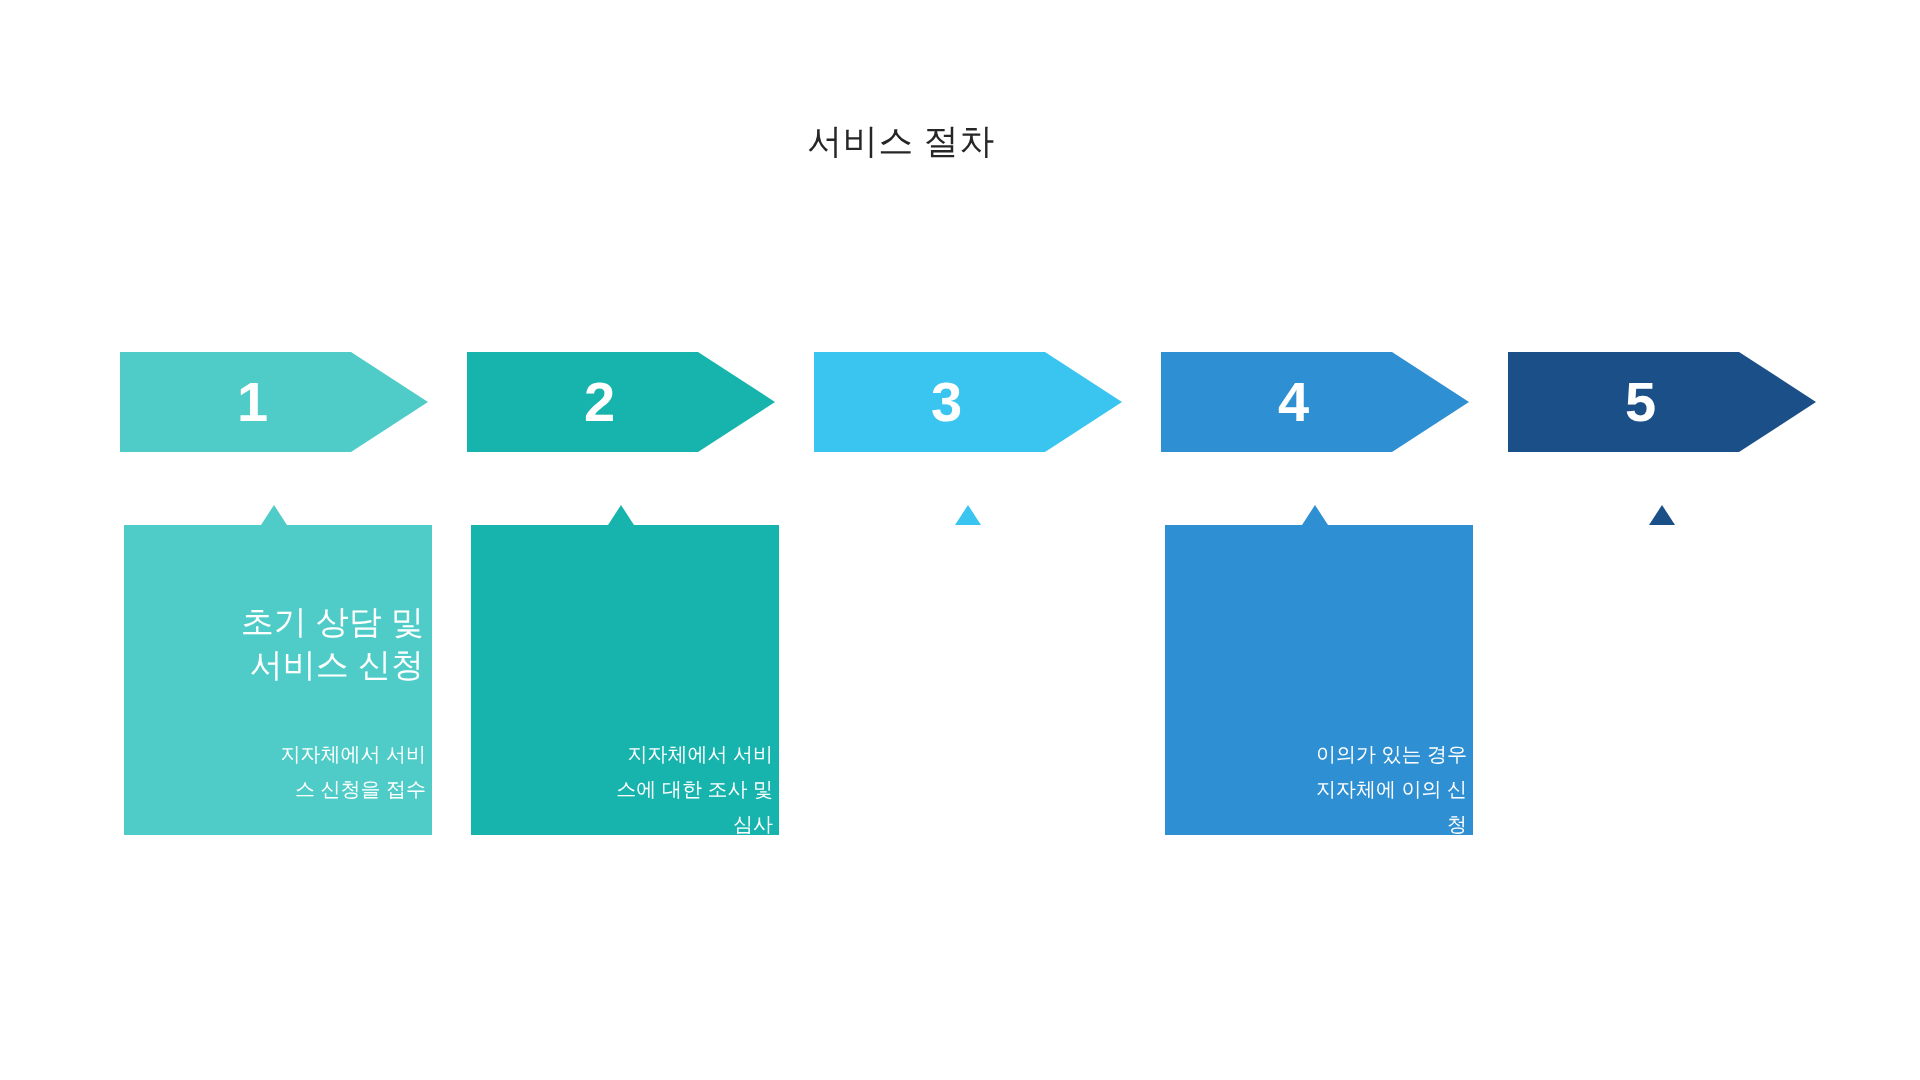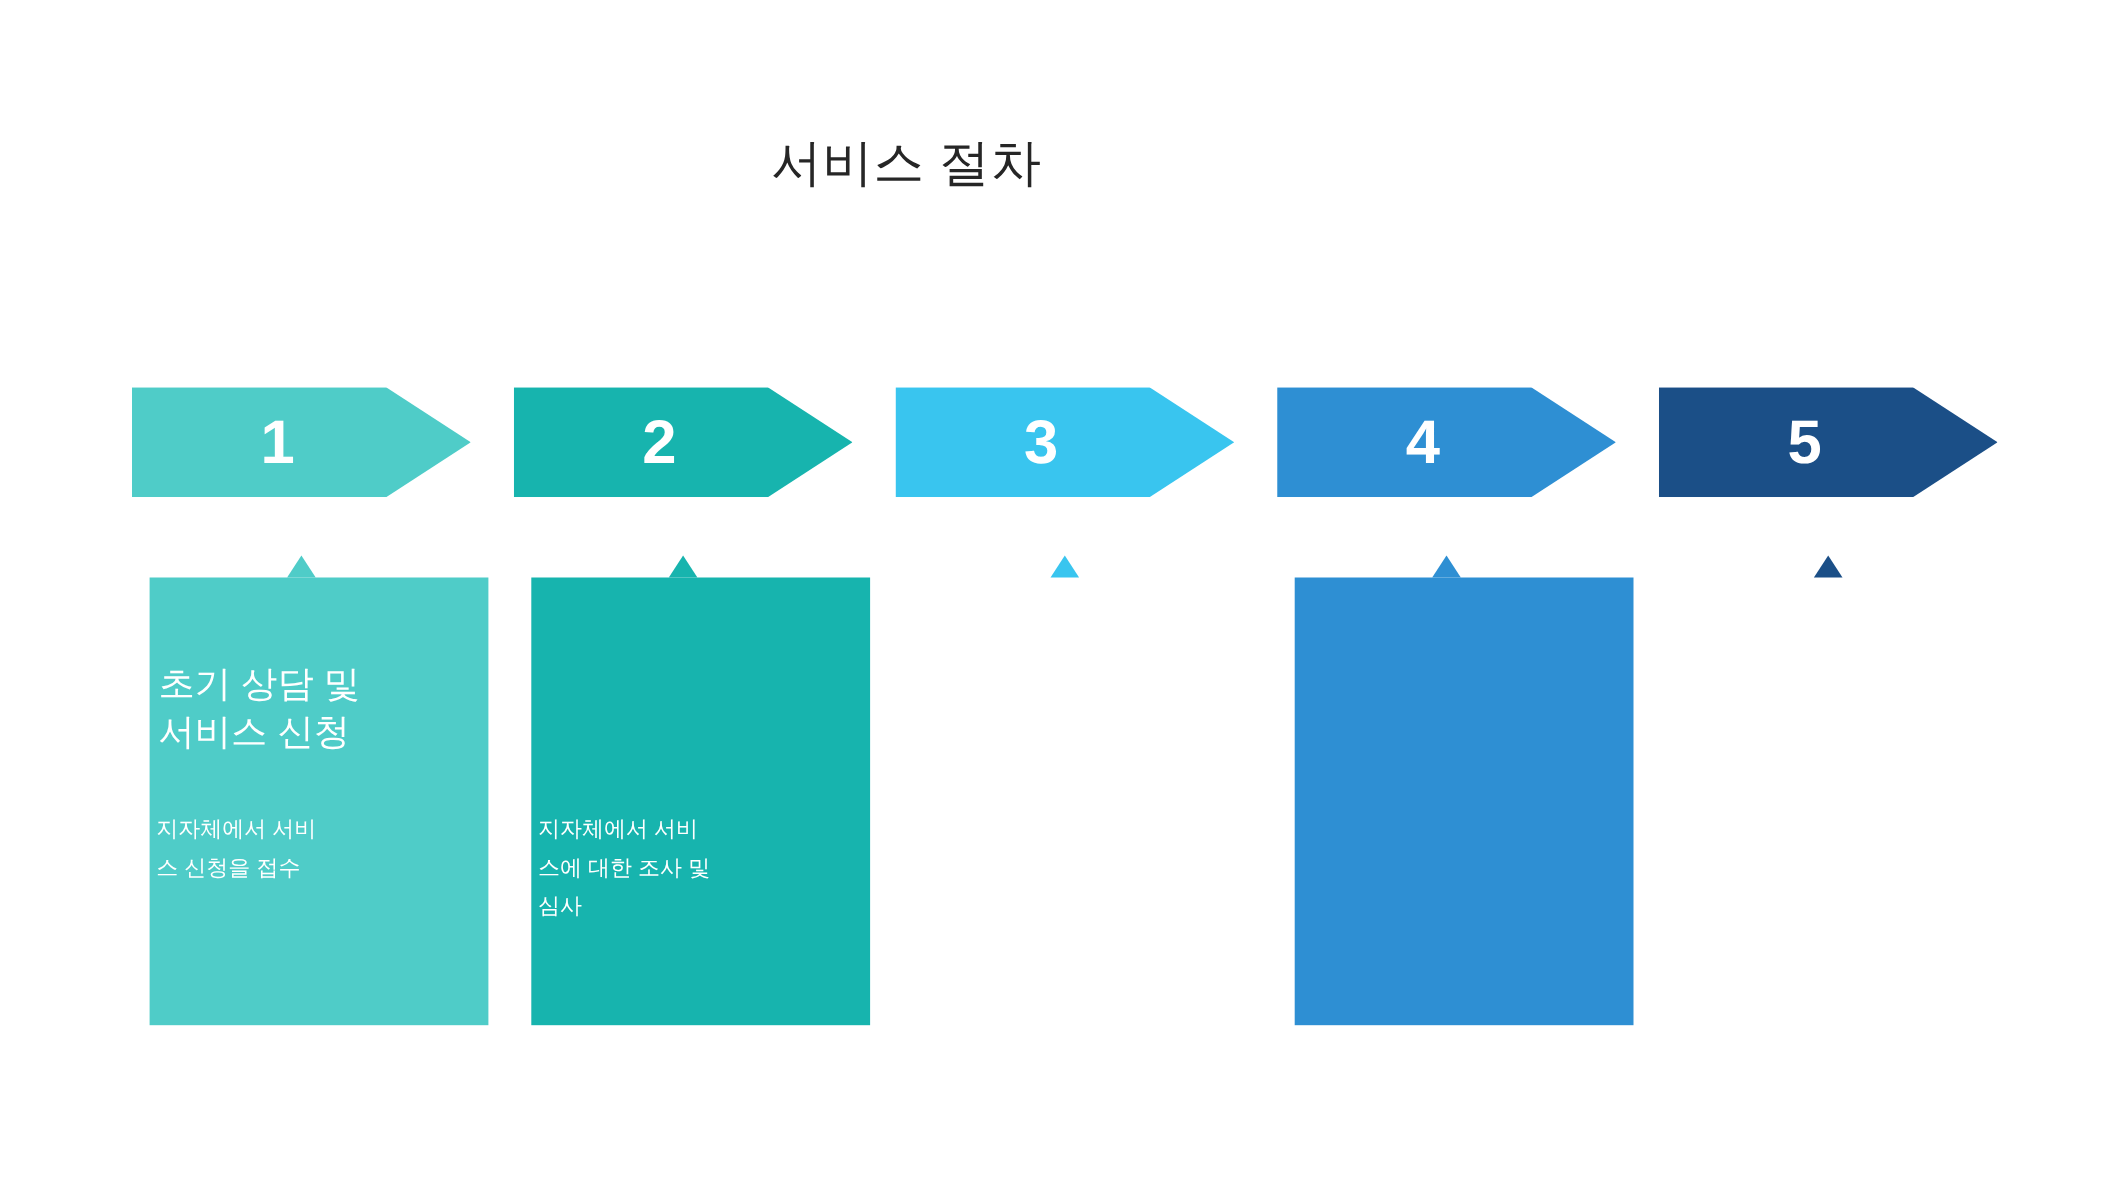--- a/index.html
+++ b/index.html
@@ -10,23 +10,23 @@
     width: 1920px;
     height: 1080px;
     background: #ffffff;
     overflow: hidden;
     position: relative;
     font-family: "Liberation Sans", sans-serif;
   }
   .main-title {
     position: absolute;
     top: 118px;
-    left: 824px;
+    left: 901px;
     transform: translateX(-50%);
-    font-size: 46px;
+    font-size: 35px;
     font-weight: 500;
     color: #262626;
     white-space: nowrap;
     letter-spacing: 0.5px;
   }
   .flow {
     position: absolute;
     left: 120px;
     top: 352px;
     width: 1696px;
@@ -67,26 +67,26 @@
     margin-left: -13px;
     width: 0;
     height: 0;
     border-left: 13px solid transparent;
     border-right: 13px solid transparent;
     border-bottom: 20px solid var(--c);
   }
   .card {
     position: absolute;
     top: 173px;
-    left: 16px;
+    left: 4px;
     width: 308px;
-    height: 407px;
+    height: 310px;
     background: var(--c);
     color: #ffffff;
-    text-align: left;
+    text-align: right;
   }
   .card-title {
     position: absolute;
     top: 75px;
     left: 8px;
     right: 8px;
     font-size: 33px;
     line-height: 43px;
     font-weight: 400;
     white-space: pre-line;
@@ -140,20 +140,23 @@
     </div>
     <div class="pointer"></div>
   </div>
 
   <div class="step-col" style="--c: #2E8FD3;">
     <div class="arrow">
       <span class="step-number">4</span>
     </div>
     <div class="pointer"></div>
     <div class="card">
+      <div class="card-body">이의가 있는 경우
+지자체에 이의 신
+청</div>
     </div>
   </div>
 
   <div class="step-col" style="--c: #1B4F87;">
     <div class="arrow">
       <span class="step-number">5</span>
     </div>
     <div class="pointer"></div>
   </div>
 

